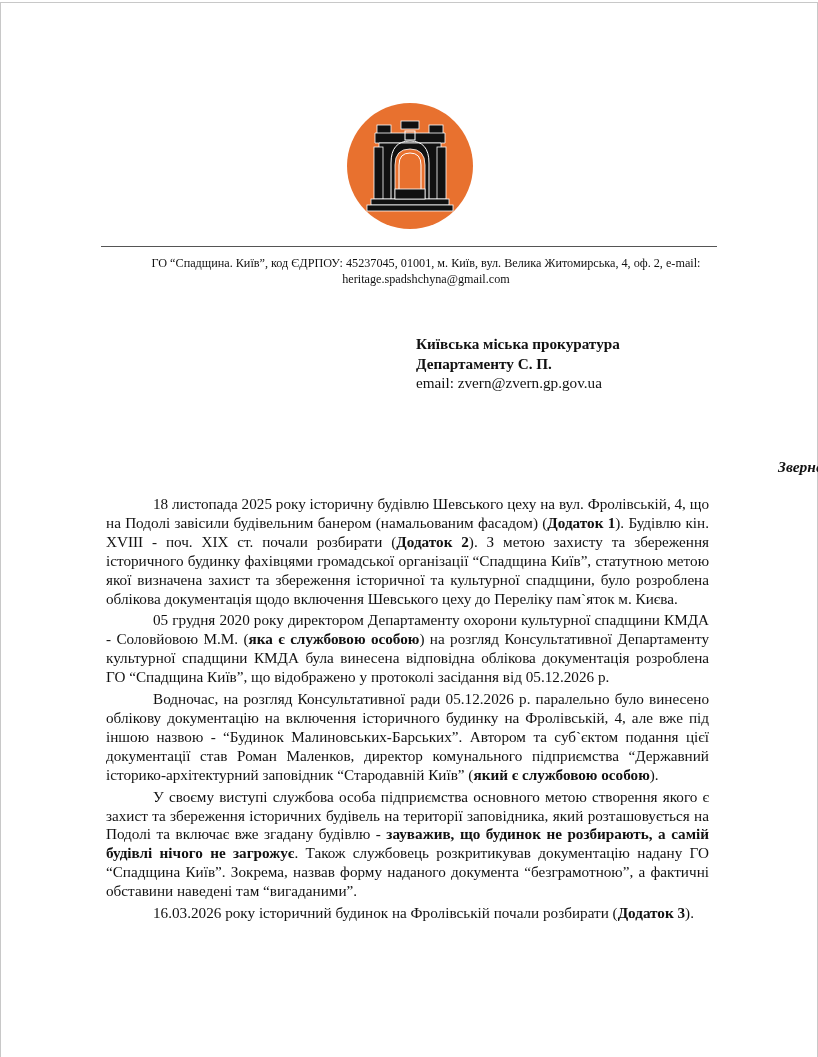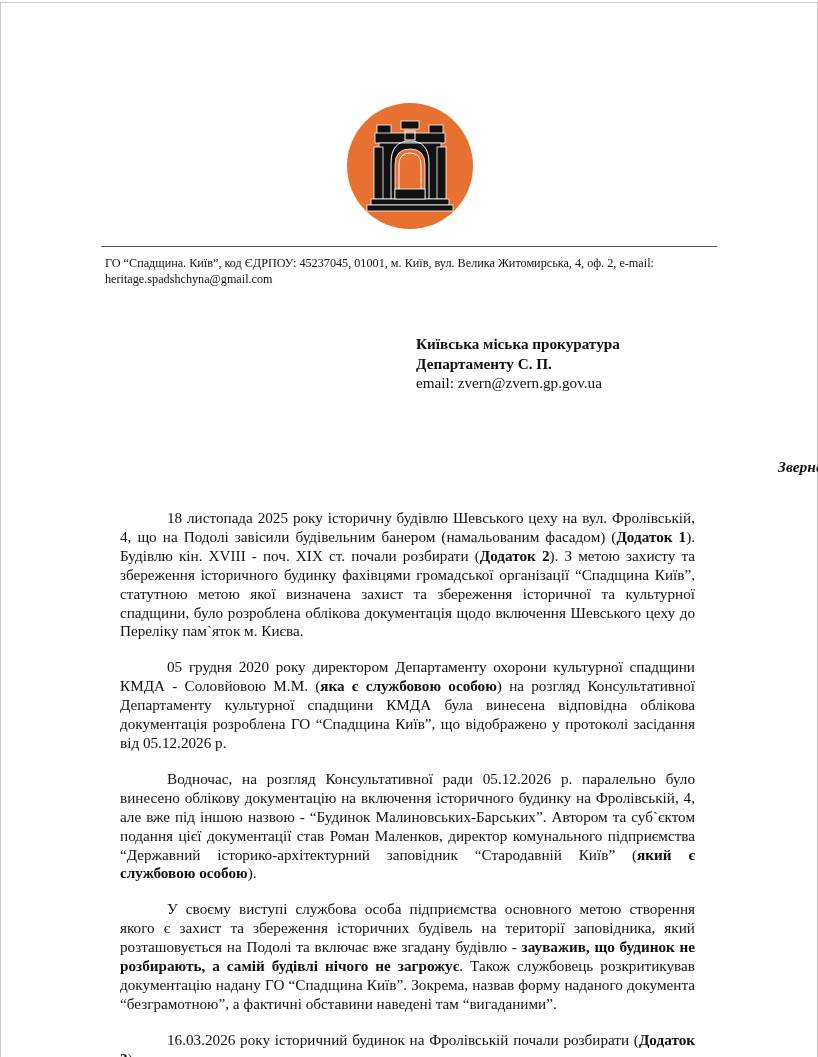--- a/index.html
+++ b/index.html
@@ -14,37 +14,37 @@
   }
   .logo {
     position: absolute; left: 346px; top: 100px; width: 126px; height: 126px;
   }
   .logo svg { width: 126px; height: 126px; display: block; }
   .divider {
     position: absolute; left: 100px; top: 243px; width: 616px; height: 0;
     border-top: 1px solid #555;
   }
   .org-info {
-    position: absolute; left: 104px; top: 252px; width: 626px;
-    text-align: left; font-size: 12.2px; line-height: 16px; color: #111;
+    position: absolute; left: 112px; top: 252px; width: 626px;
+    text-align: center; font-size: 12.2px; line-height: 16px; color: #111;
   }
   .recipient {
     position: absolute; left: 415px; top: 331px; width: 330px;
     font-size: 15.2px; line-height: 19.6px;
   }
   .recipient .b { font-weight: bold; }
   .title {
     position: absolute; left: 0; top: 455px; width: 818px; text-align: right;
     font-size: 15.5px; font-weight: bold; font-style: italic; padding-left: 29px;
   }
   .body-text {
     position: absolute; left: 102px; top: 489px; width: 609px;
     font-size: 15.2px; line-height: 18.9px; text-align: justify;
   }
-  .body-text p { margin: 17px; text-indent: 47px; }
+  .body-text p { margin: 3px; text-indent: 47px; }
   .body-text b { font-weight: bold; }
 </style>
 </head>
 <body>
 
 <div class="page">
 
   <div class="logo">
     <svg viewBox="0 0 126 126" xmlns="http://www.w3.org/2000/svg">
       <circle cx="63" cy="63" r="63" fill="#E8712F"></circle>

